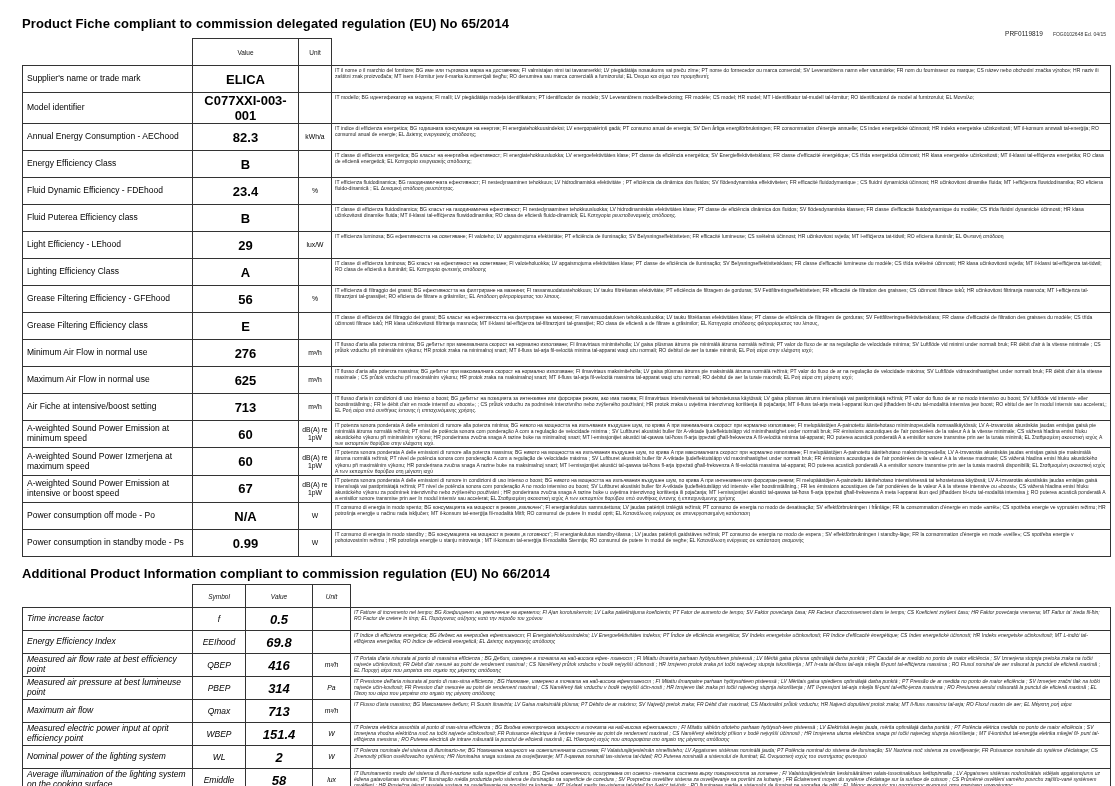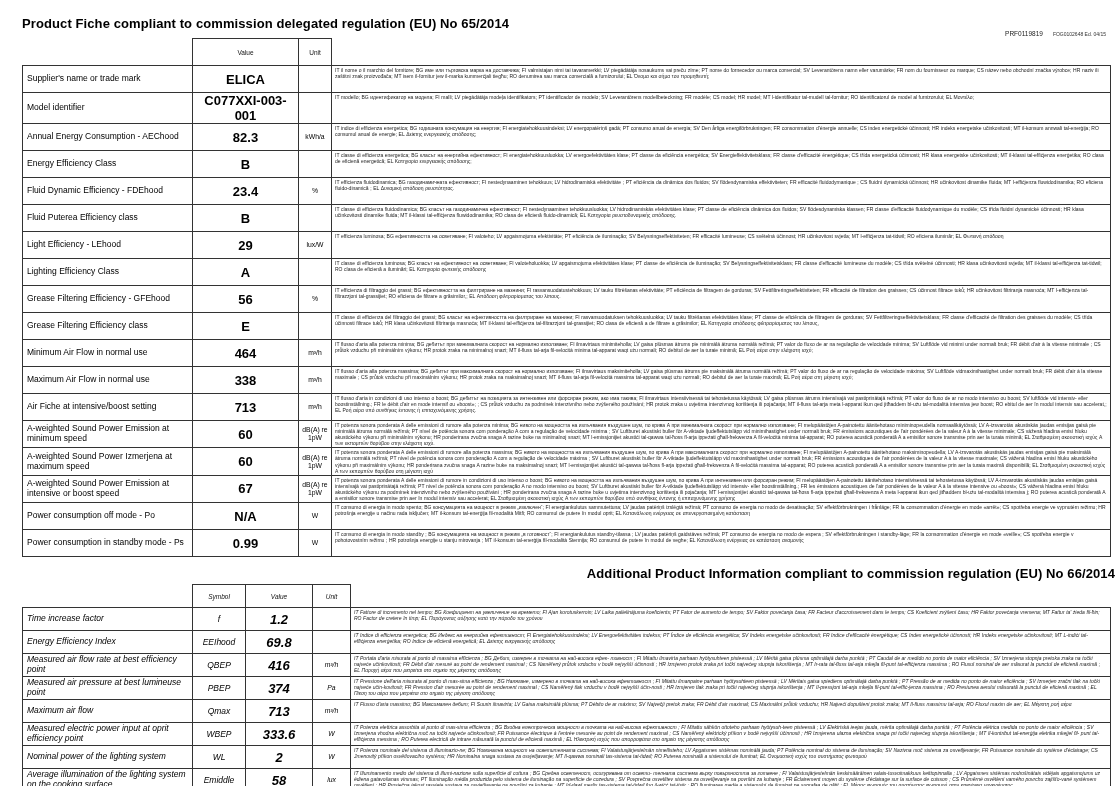--- a/index.html
+++ b/index.html
@@ -7,21 +7,21 @@
   body { font-family: "Liberation Sans", sans-serif; }
   .page {
     position: relative;
     width: 1115px; height: 786px;
     background: #ffffff;
     padding: 16px 0 0 22px;
     overflow: hidden;
   }
   .doc-header { position: relative; width: 1088px; height: 22px; }
   .doc-title { font-size: 13px; font-weight: bold; color: #000; letter-spacing: 0.1px; }
-  .doc-title.second { margin-top: 9px; margin-bottom: 3px; text-align: right; }
+  .doc-title.second { margin-top: 9px; margin-bottom: 3px; }
   .codes { position: absolute; top: 6px; right: 4px; white-space: nowrap; }
   .code-primary { font-size: 6.5px; color: #222; margin-right: 10px; }
   .code-secondary { font-size: 5px; color: #333; }
 
   table { border-collapse: collapse; table-layout: fixed; width: 1088px; }
   th, td { border: 1px solid #333; vertical-align: middle; }
   th.nobox, td.nobox { border: none; background: transparent; }
   thead th { font-size: 6.5px; font-weight: normal; text-align: center; height: 10px; padding: 0; color: #111; }
 
   td.lbl { font-size: 8.5px; color: #000; padding: 1px 4px; line-height: 1.15; }
@@ -151,30 +151,30 @@
     <td class="lbl">Grease Filtering Efficiency class</td>
     <td class="val">E</td>
     <td class="unit"></td>
     <td class="desc">
             <div class="desc-in">IT classe di efficienza del filtraggio dei grassi; BG класът на ефективността на филтриране на мазнини; FI rasvansuodatuksen tehokkuusluokka; LV tauku filtrēšanas efektivitātes klase; PT classe de eficiência de filtragem de gorduras; SV Fettfiltreringseffektivitetsklass; FR classe d'efficacité de filtration des graisses du modèle; CS třída účinnosti filtrace tuků; HR klasa učinkovitosti filtriranja masnoća; MT il-klassi tal-effiċjenza tal-filtrazzjoni tal-grassijiet; RO clasa de eficienă a de filtrare a grăsimilor; EL Κατηγορία απόδοσης φιλτραρίσματος του λίπους,</div>
           </td>
   </tr>
 
   <tr>
     <td class="lbl">Minimum Air Flow in normal use</td>
-    <td class="val">464</td>
+    <td class="val">276</td>
     <td class="unit">m³/h</td>
     <td class="desc">
             <div class="desc-in">IT flusso d'aria alla potenza minima; BG дебитът при минималната скорост на нормално използване; FI ilmavirtaus minimiteholla; LV gaisa plūsmas ātrums pie minimālā ātruma normālā režīmā; PT valor do fluxo de ar na regulação de velocidade mínima; SV Luftflöde vid minimi under normalt bruk; FR débit d'air à la vitesse minimale ; CS průtok vzduchu při minimálním výkonu; HR protok zraka na minimalnoj snazi; MT il-fluss tal-arja fil-velocità minima tal-apparat waqt użu normali; RO debitul de aer la turaie minimă; EL Ροή αέρα στην ελάχιστη ισχύ;</div>
           </td>
   </tr>
 
   <tr>
     <td class="lbl">Maximum Air Flow in normal use</td>
-    <td class="val">338</td>
+    <td class="val">625</td>
     <td class="unit">m³/h</td>
     <td class="desc">
             <div class="desc-in">IT flusso d'aria alla potenza massima; BG дебитът при максималната скорост на нормално използване; FI ilmavirtaus maksimiteholla; LV gaisa plūsmas ātrums pie maksimālā ātruma normālā režīmā; PT valor do fluxo de ar na regulação de velocidade máxima; SV Luftflöde vidmaximihastighet under normalt bruk; FR débit d'air à la vitesse maximale ; CS průtok vzduchu při maximálním výkonu; HR protok zraka na maksimalnoj snazi; MT il-fluss tal-arja fil-velocità massima tal-apparat waqt użu normali; RO debitul de aer la turaie maximă; EL Ροή αέρα στη μέγιστη ισχύ;</div>
           </td>
   </tr>
 
   <tr>
     <td class="lbl">Air Fiche at intensive/boost setting</td>
     <td class="val">713</td>
     <td class="unit">m³/h</td>
@@ -246,21 +246,21 @@
         <th>Symbol</th>
         <th>Value</th>
         <th>Unit</th>
         <th class="nobox"></th>
       </tr>
     </thead>
     <tbody id="t2-body">
   <tr>
     <td class="lbl">Time increase factor</td>
     <td class="sym">f</td>
-    <td class="val">1.2</td>
+    <td class="val">0.5</td>
     <td class="unit"></td>
     <td class="desc">
             <div class="desc-in">IT Fattore di incremento nel tempo; BG Коефициент на увеличение на времето; FI Ajan korotuskerroin; LV Laika palielinājuma koeficients; PT Fator de aumento de tempo; SV Faktor povećanja časa; FR Facteur d'accroissement dans le temps; CS Koeficient zvýšení času; HR Faktor povećanja vremena; MT Fattur ta' żieda fil-ħin; RO Factor de cretere în timp; EL Παράγοντας αύξησης κατά την πάροδο του χρόνου</div>
           </td>
   </tr>
 
   <tr>
     <td class="lbl">Energy Efficiency Index</td>
     <td class="sym">EEIhood</td>
     <td class="val">69.8</td>
@@ -276,41 +276,41 @@
     <td class="val">416</td>
     <td class="unit">m³/h</td>
     <td class="desc">
             <div class="desc-in">IT Portata d'aria misurata al punto di massima efficienza ; BG Дебит, измерен в точката на най-висока ефек- тивност ; FI Mitattu ilmavirta parhaan hyötysuhteen pisteessä ; LV Mērītā gaisa plūsma optimālajā darba punktā ; PT Caudal de ar medido no ponto de maior eficiência ; SV Izmerjena stopnja pretoka zraka na točki najveće učinkovitosti; FR Débit d'air mesuré au point de rendement maximal ; CS Naměřený průtok vzduchu v bodě nejvyšší účinnosti ; HR Izmjeren protok zraka pri točki najvećeg stupnja iskorištenja ; MT Ir-rata tal-fluss tal-arja mkejla fil-punt tal-effiċjenza massima ; RO Fluxul nominal de aer măsurat la punctul de eficienă maximă ; EL Παροχή αέρα που μετρείται στο σημείο της μέγιστης απόδοσης</div>
           </td>
   </tr>
 
   <tr>
     <td class="lbl">Measured air pressure at best lumineuse point</td>
     <td class="sym">PBEP</td>
-    <td class="val">374</td>
+    <td class="val">314</td>
     <td class="unit">Pa</td>
     <td class="desc">
             <div class="desc-in">IT Pressione dell'aria misurata al punto di mas-sima efficienza ; BG Налягане, измерено в точката на най-висока ефективност ; FI Mitattu ilmanpaine parhaan hyötysuhteen pisteessä ; LV Mērītais gaisa spiediens optimālajā darba punktā ; PT Pressão de ar medida no ponto de maior eficiência ; SV Izmerjen zračni tlak na točki najveće učin-kovitosti; FR Pression d'air mesurée au point de rendement maximal ; CS Naměřený tlak vzduchu v bodě nejvyšší účin-nosti ; HR Izmjeren tlak zraka pri točki najvećeg stupnja iskorištenja ; MT Il-pressjoni tal-arja mkejla fil-punt tal-effiċ-jenza massima ; RO Presiunea aerului măsurată la punctul de eficienă maximă ; EL Πίεση του αέρα που μετριέται στο σημείο της μέγιστη απόδοσης</div>
           </td>
   </tr>
 
   <tr>
     <td class="lbl">Maximum air flow</td>
     <td class="sym">Qmax</td>
     <td class="val">713</td>
     <td class="unit">m³/h</td>
     <td class="desc">
             <div class="desc-in">IT Flusso d'aria massimo; BG Максимален дебит; FI Suurin ilmavirta; LV Gaisa maksimālā plūsma; PT Débito de ar máximo; SV Največji pretok zraka; FR Débit d'air maximal; CS Maximální průtok vzduchu; HR Najveći dopušteni protok zraka; MT Il-fluss massimu tal-arja; RO Fluxul maxim de aer; EL Μέγιστη ροή αέρα</div>
           </td>
   </tr>
 
   <tr>
     <td class="lbl">Measured electric power input at oprit efficiency point</td>
     <td class="sym">WBEP</td>
-    <td class="val">333.6</td>
+    <td class="val">151.4</td>
     <td class="unit">W</td>
     <td class="desc">
             <div class="desc-in">IT Potenza elettrica assorbita al punto di mas-sima efficienza ; BG Входна електрическа мощност в точката на най-висока ефективност ; FI Mitattu sähkön ottoteho parhaan hyötysuh-teen pisteessä ; LV Elektriskā ieejas jauda, mērīta optimālajā darba punktā ; PT Potência elétrica medida no ponto de maior eficiência ; SV Izmerjena vhodna električna moč na točki najveće učinkovitosti; FR Puissance électrique à l'entrée mesurée au point de rendement maximal ; CS Naměřený elektrický příkon v bodě nejvyšší účinnosti ; HR Izmjerena ulazna električna snaga pri točki najvećeg stupnja iskorištenja ; MT Il-kontribut tal-enerġija eletrika mkejjel fil- punt tal-effiċjenza messima ; RO Puterea electrică de intrare măsurată la punctul de eficienă maximă ; EL Ηλεκτρική ισχύς που απορροφάται στο σημείο της μέγιστης απόδοσης</div>
           </td>
   </tr>
 
   <tr>
     <td class="lbl">Nominal power of the lighting system</td>
     <td class="sym">WL</td>
     <td class="val">2</td>

